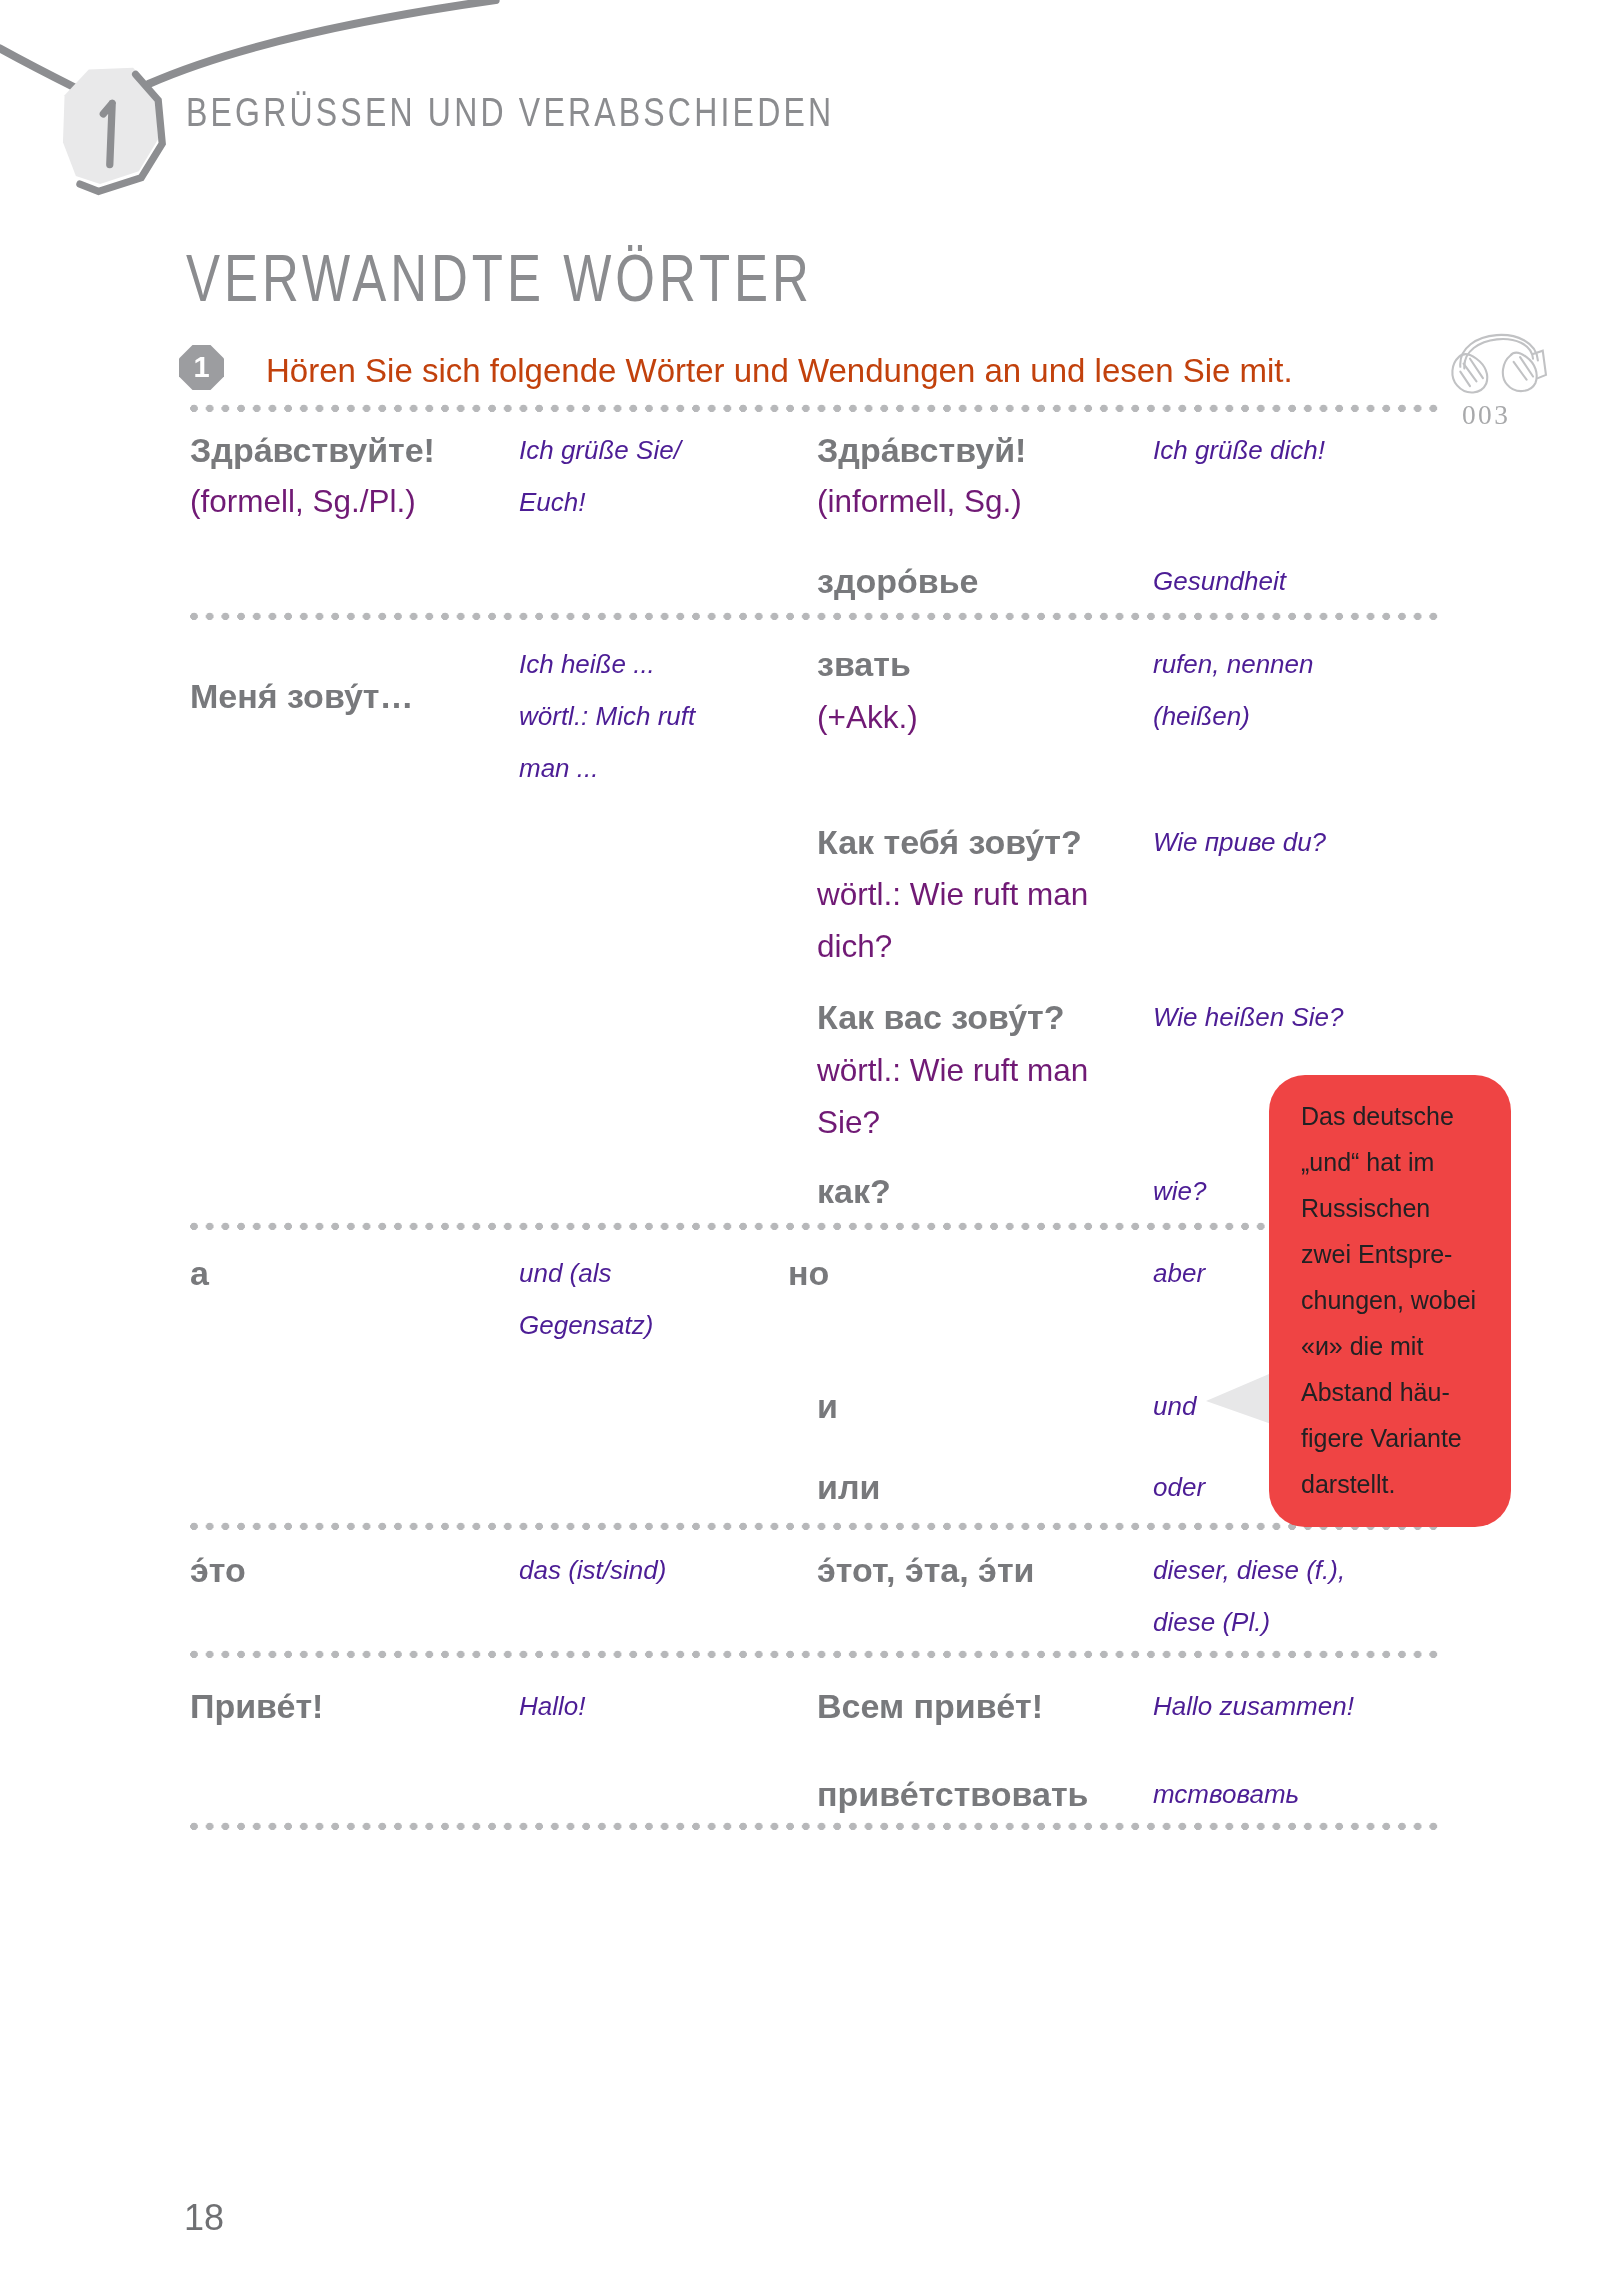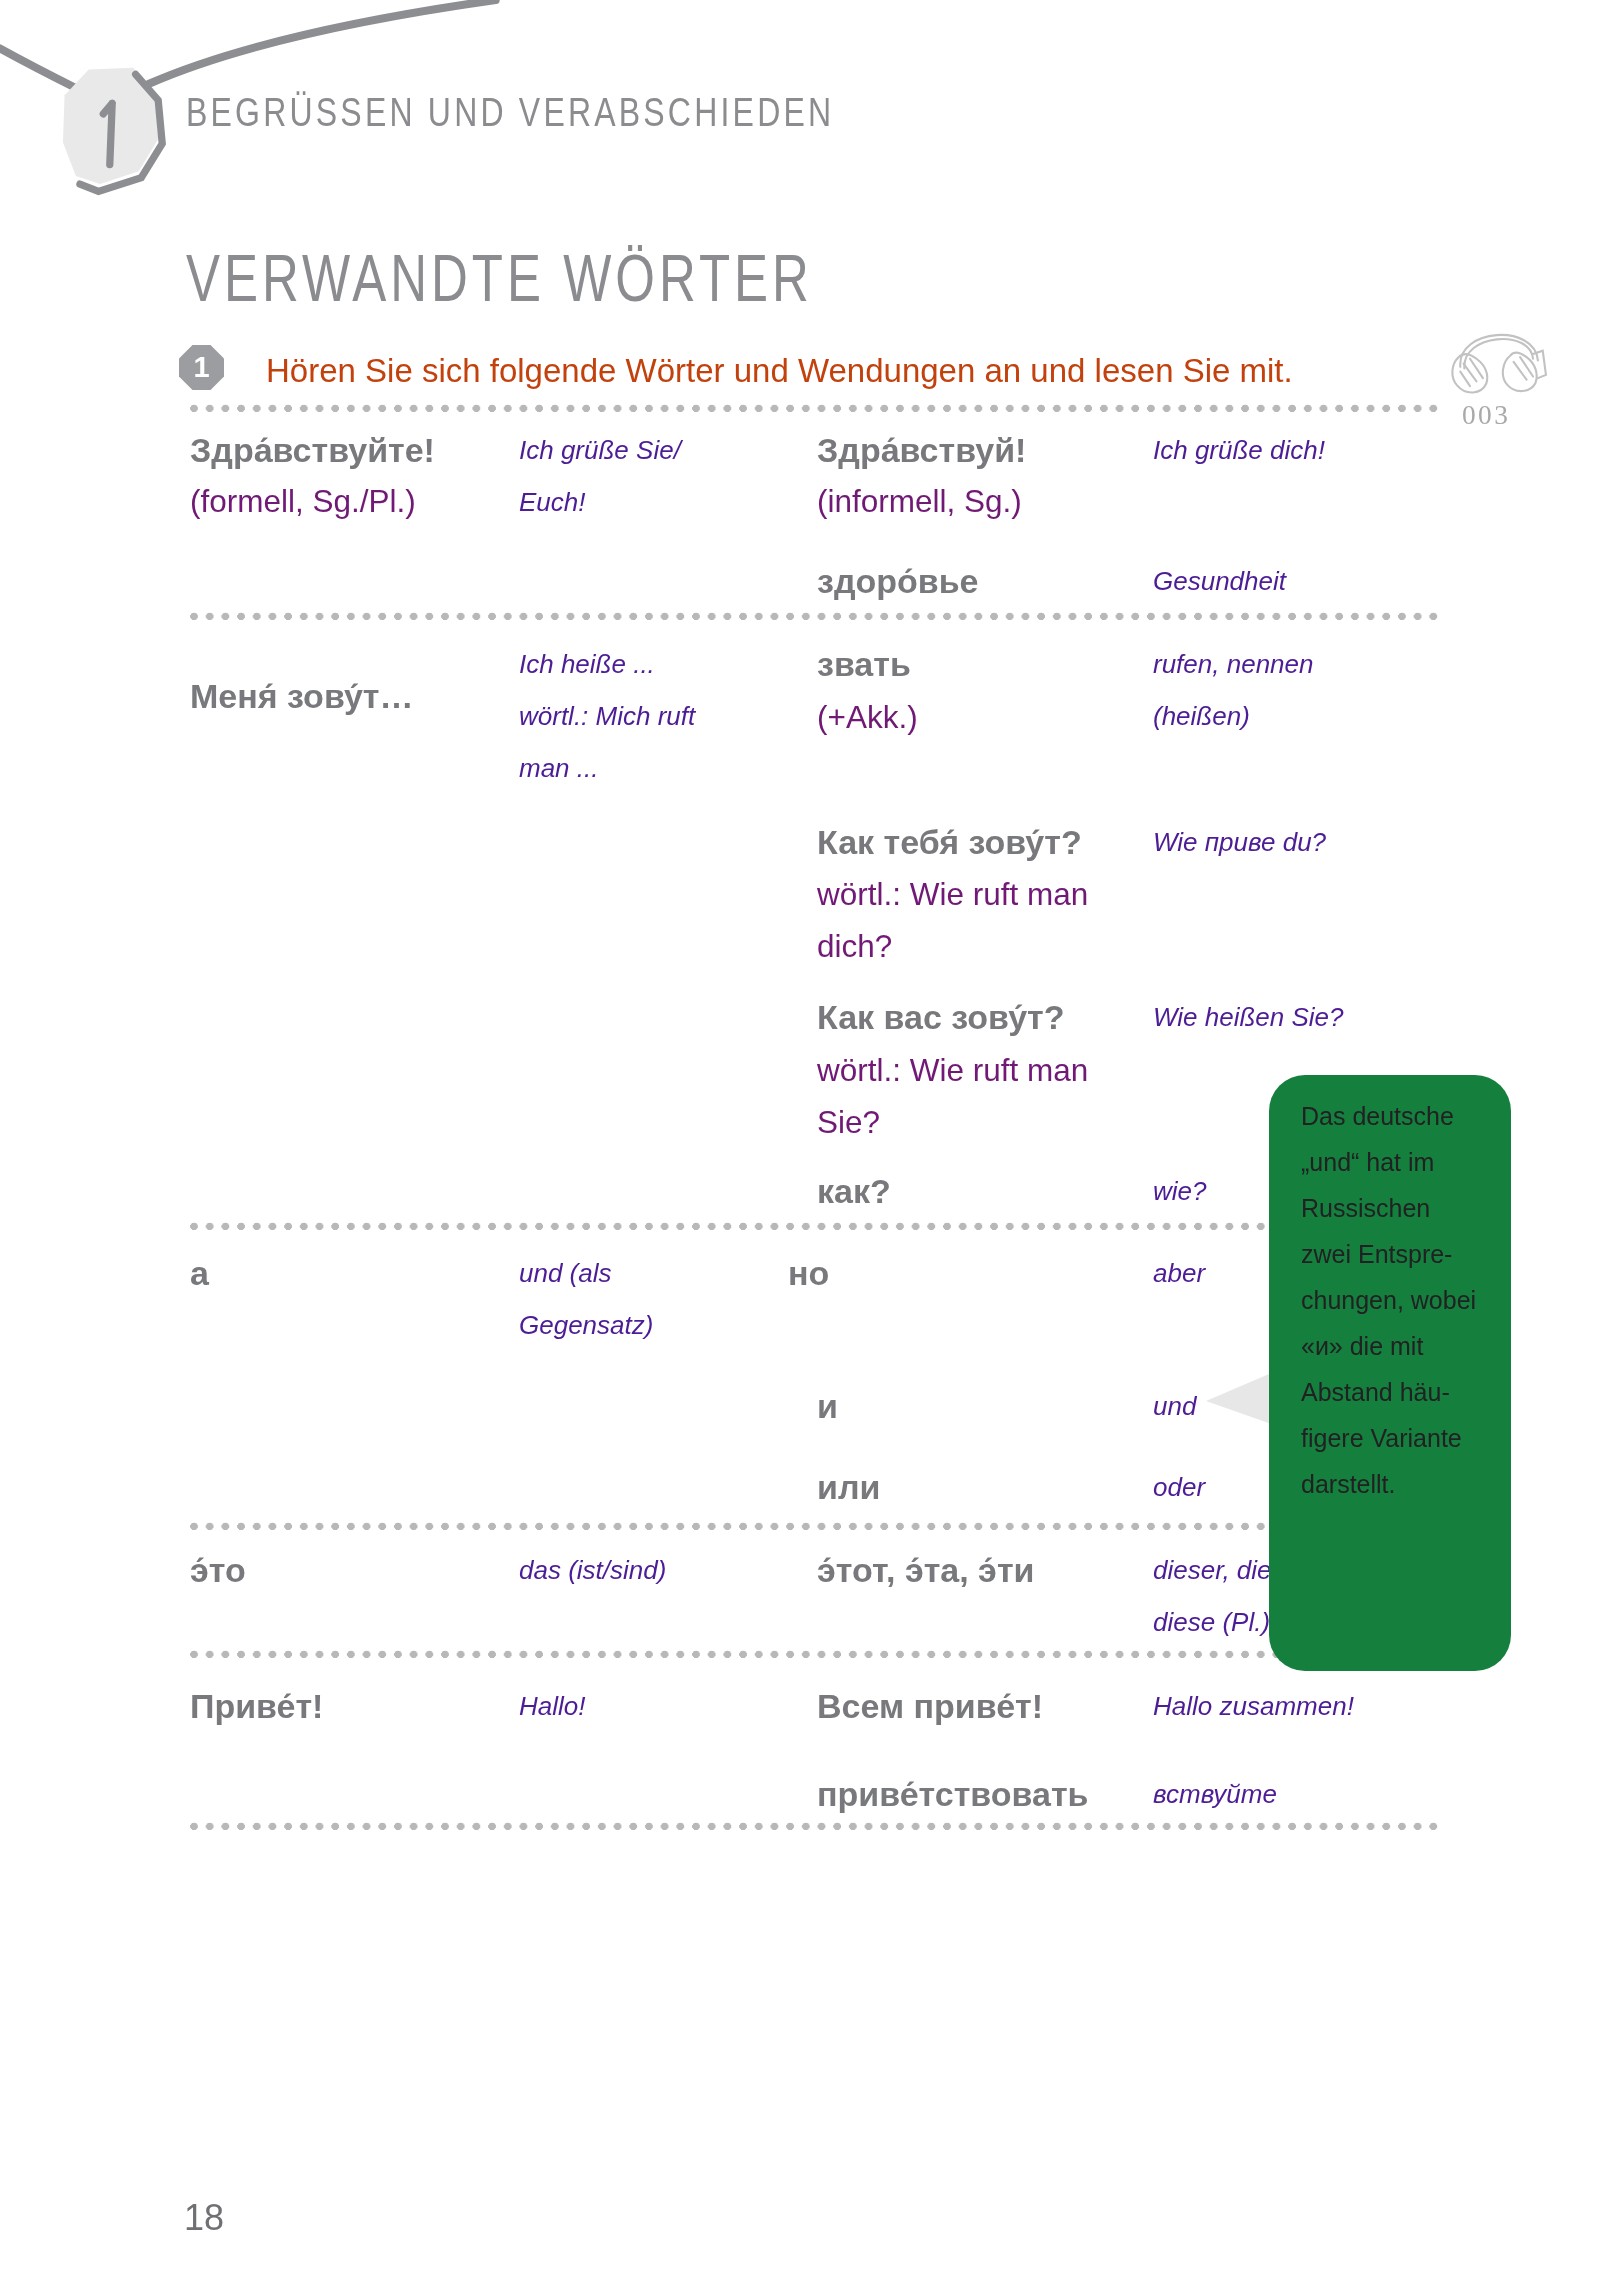--- a/index.html
+++ b/index.html
@@ -26,22 +26,22 @@
   
   .dots{position:absolute;left:190px;width:1249px;height:9px;z-index:1;
        background-image:radial-gradient(circle at 4px 4.4px,#b7b8ba 3.6px,rgba(0,0,0,0) 4px);
        background-size:15.7px 9px;background-repeat:repeat-x;}
   
   .cell{position:absolute;white-space:pre-line;}
   .ru{font-weight:700;color:#78797c;font-size:34px;line-height:52px;}
   .de{font-style:italic;color:#4c1d95;font-size:26px;line-height:52px;}
   .note{color:#701a75;font-size:31.5px;line-height:52px;}
   
-  .bubble{position:absolute;left:1269px;top:1075px;width:242px;height:596px;
-       background:#15803d;border-radius:36px;z-index:5;}
+  .bubble{position:absolute;left:1269px;top:1075px;width:242px;height:452px;
+       background:#ef4444;border-radius:36px;z-index:5;}
   .bubble-tail{position:absolute;left:1206px;top:1372px;width:0;height:0;z-index:5;
        border-top:29px solid transparent;border-bottom:24px solid transparent;
        border-right:68px solid #e7e7e8;}
   .bubble-text{position:absolute;left:32px;top:18px;width:202px;
        font-size:25px;line-height:46px;color:#212123;white-space:pre-line;z-index:6;}
   
   .page-number{position:absolute;left:184px;top:2197px;font-size:36px;color:#6f7073;}
 </style>
 </head>
 <body>
@@ -125,21 +125,21 @@
 <div class="cell de" style="left:519px;top:1544px">das (ist/sind)</div>
 <div class="cell ru" style="left:817px;top:1544px">э́тот, э́та, э́ти</div>
 <div class="cell de" style="left:1153px;top:1544px">dieser, diese (f.),
 diese (Pl.)</div>
 
 <div class="cell ru" style="left:190px;top:1680px">Приве́т!</div>
 <div class="cell de" style="left:519px;top:1680px">Hallo!</div>
 <div class="cell ru" style="left:817px;top:1680px">Всем приве́т!</div>
 <div class="cell de" style="left:1153px;top:1680px">Hallo zusammen!</div>
 <div class="cell ru" style="left:817px;top:1768px">приве́тствовать</div>
-<div class="cell de" style="left:1153px;top:1768px">вствуйте</div>
+<div class="cell de" style="left:1153px;top:1768px">тствовать</div>
 
 <div class="bubble-tail"></div>
 <div class="bubble">
   <div class="bubble-text">Das deutsche
 „und“ hat im
 Russischen
 zwei Entspre-
 chungen, wobei
 «и» die mit
 Abstand häu-

